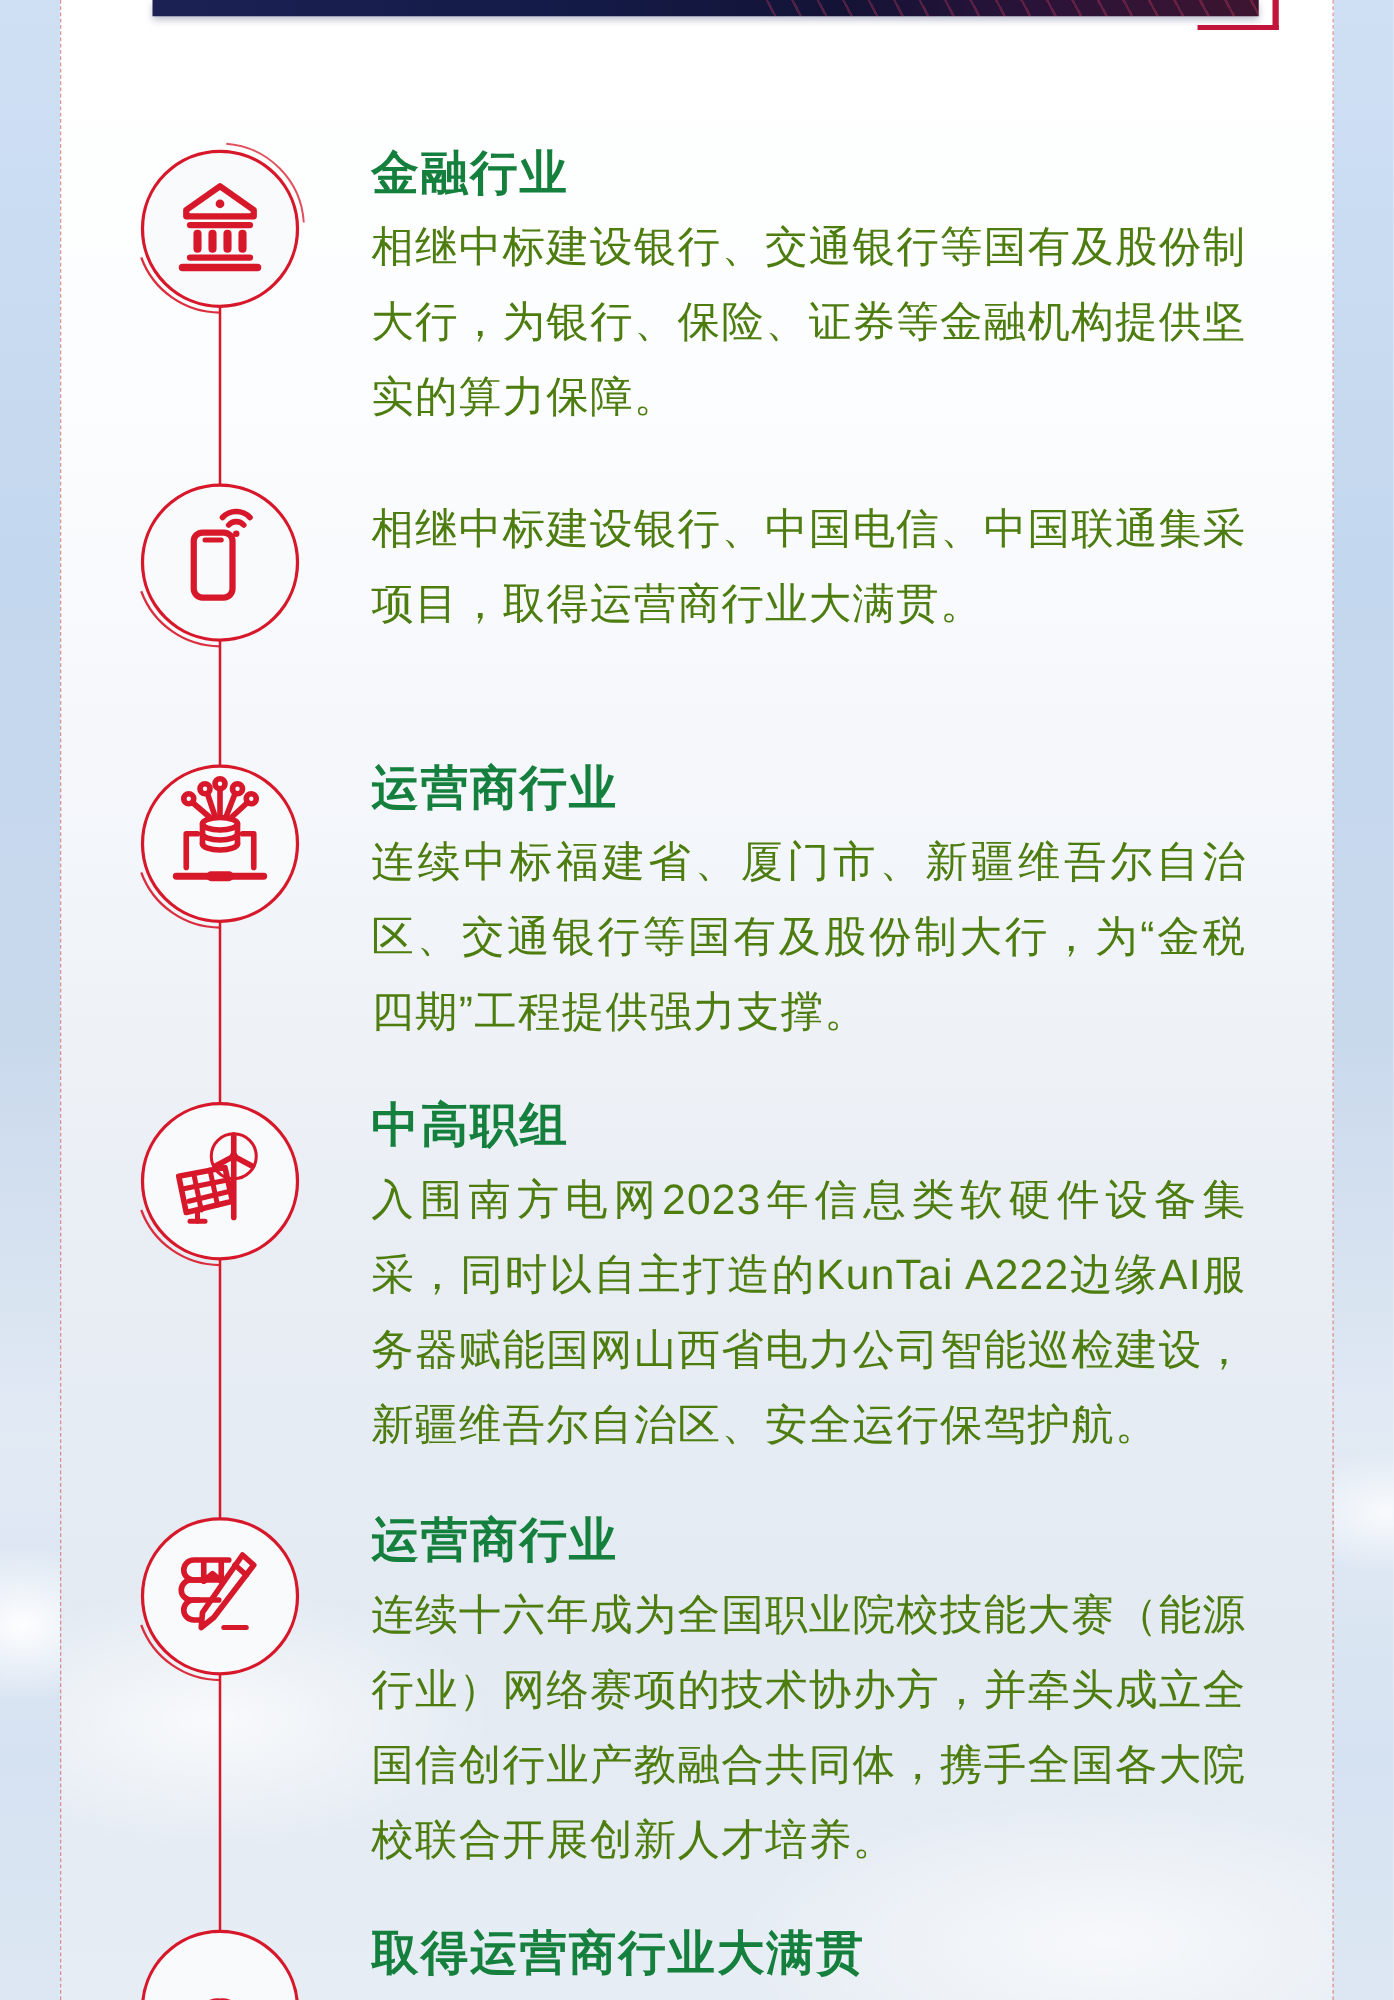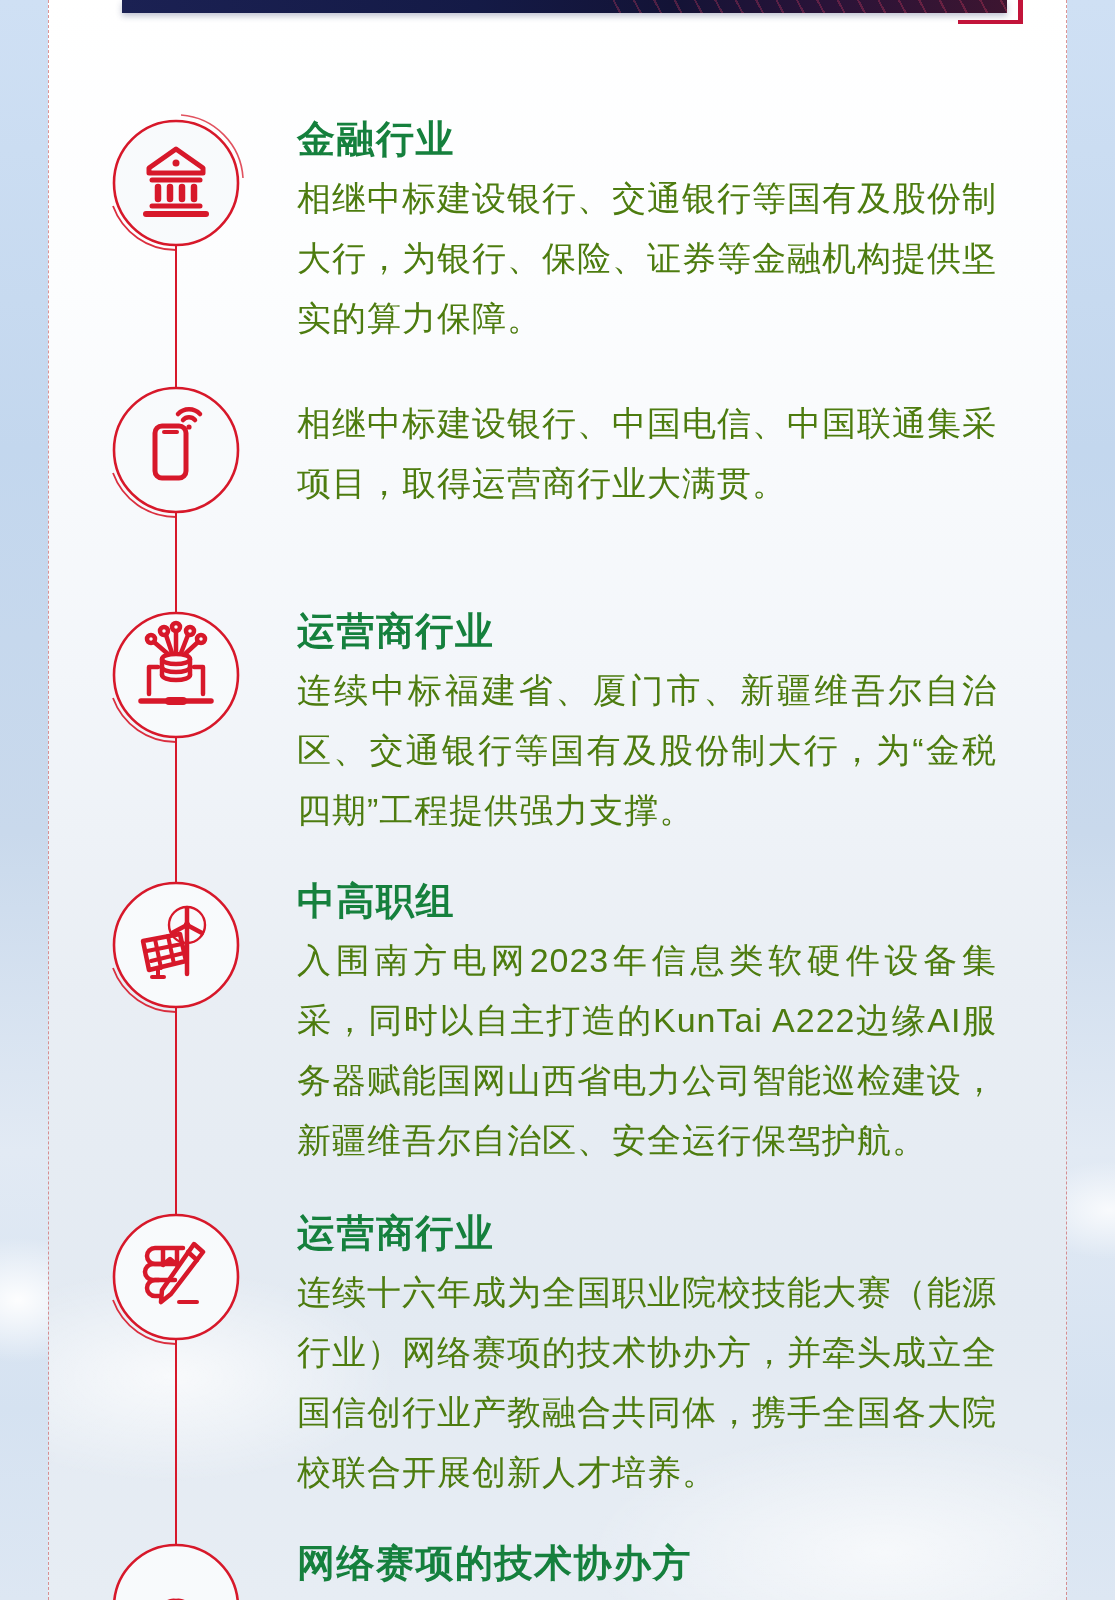--- a/index.html
+++ b/index.html
@@ -189,15 +189,15 @@
       <g stroke="#d7182a" fill="none" stroke-width="4.5" stroke-linecap="round" stroke-linejoin="round">
         <path d="M38,96 a11,11 0 0 1 3,-21 a11,11 0 0 1 12,-11 a12,12 0 0 1 12,-5 a12,12 0 0 1 12,5 a11,11 0 0 1 12,11 a11,11 0 0 1 3,21"></path>
         <path d="M56,84 v12 M65,82 v14 M74,84 v12"></path>
         <circle cx="56" cy="79" r="2.4" fill="#d7182a" stroke="none"></circle>
         <circle cx="65" cy="77" r="2.4" fill="#d7182a" stroke="none"></circle>
         <circle cx="74" cy="79" r="2.4" fill="#d7182a" stroke="none"></circle>
       </g>
     </svg>
   </div>
   <div class="content">
-    <h2 class="sec-title">网络赛项的技术协办方</h2>
+    <h2 class="sec-title">取得运营商行业大满贯</h2>
   </div>
 </div>
 
 </body></html>

